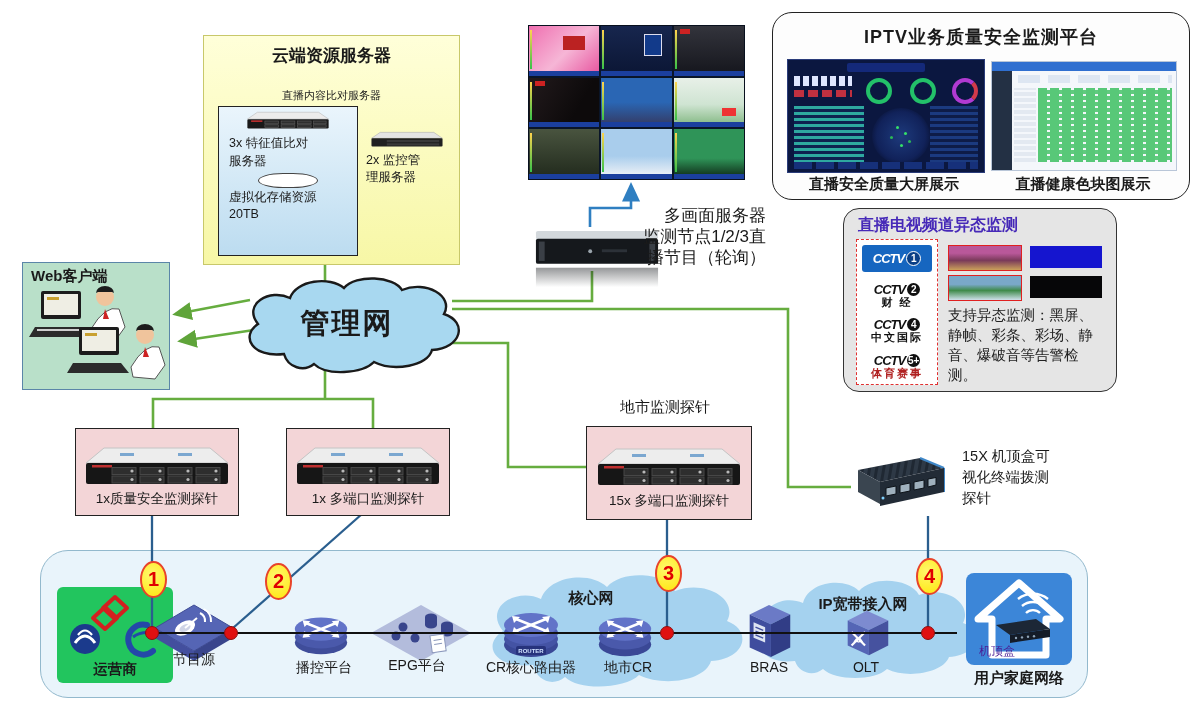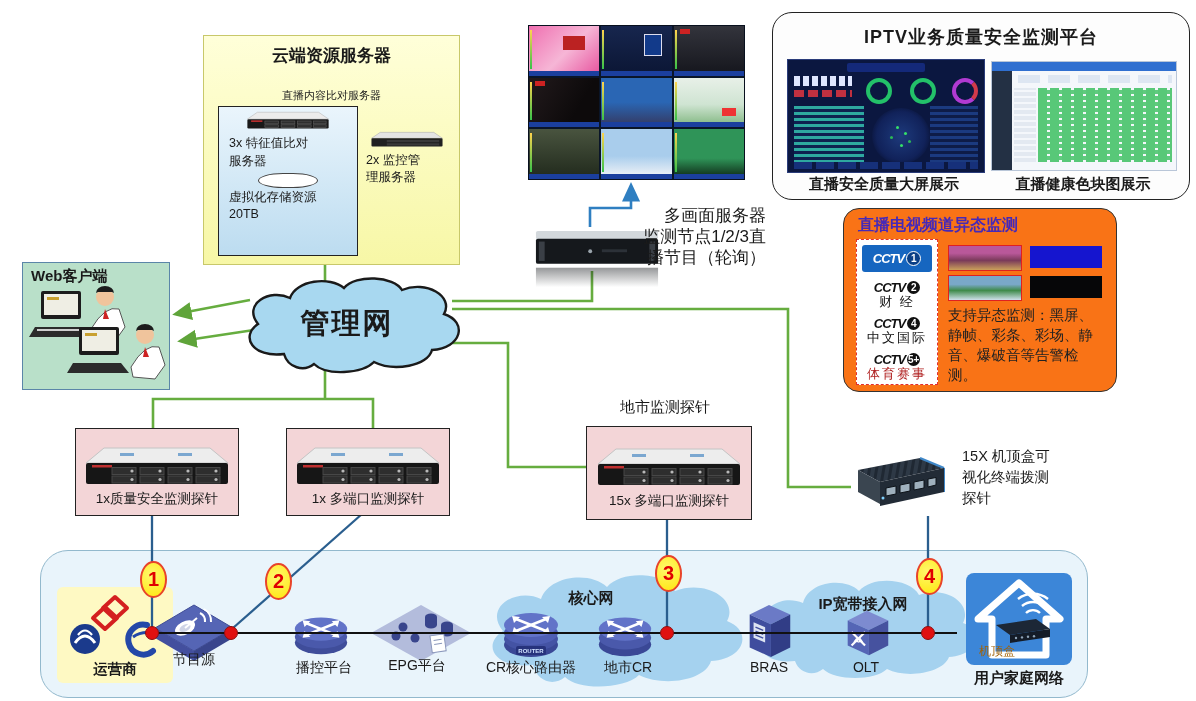--- a/index.html
+++ b/index.html
@@ -86,31 +86,31 @@
   .h-side{position:absolute;left:0;top:9px;bottom:0;width:20px;background:#233044;}
   .h-bar{position:absolute;left:26px;top:13px;right:4px;height:8px;
     background:repeating-linear-gradient(90deg,#dde6f2 0 22px,#f4f7fb 22px 30px);}
   .h-grid{position:absolute;left:46px;top:26px;right:4px;bottom:8px;
     background:repeating-linear-gradient(0deg,transparent 0 2px,rgba(88,200,120,.95) 2px 6px),
                repeating-linear-gradient(90deg,#58c878 0 9px,#f4f7fb 9px 12px);}
   .h-names{position:absolute;left:22px;top:26px;width:22px;bottom:8px;
     background:repeating-linear-gradient(0deg,#e3e9f1 0 4px,#f4f7fb 4px 6px);}
 
   
-  .anom{left:843px;top:208px;width:272px;height:182px;background:#f97316;border:1.4px solid #333;
+  .anom{left:843px;top:208px;width:272px;height:182px;background:#e5e5e5;border:1.4px solid #333;
     border-radius:16px;z-index:3;}
   .anom .t{position:absolute;left:14px;top:6px;font-size:16px;color:#4629b8;}
   .chanCol{position:absolute;left:12px;top:30px;width:80px;height:144px;border:1.6px dashed #e03030;background:#fff;
     display:flex;flex-direction:column;justify-content:space-around;align-items:center;}
   .badge{width:70px;text-align:center;line-height:1;}
   .badge .row{display:flex;align-items:center;justify-content:center;gap:2px;}
   .badge .cc{font-style:italic;font-weight:800;font-size:13px;letter-spacing:-1px;}
   .badge .num{display:inline-block;min-width:13px;height:13px;border-radius:8px;font-size:10px;font-weight:800;
     line-height:13px;}
-  .badge .sub{font-size:13px;font-weight:400;margin-top:1px;letter-spacing:2px;}
+  .badge .sub{font-size:11px;font-weight:700;margin-top:1px;letter-spacing:2px;}
   .b1{background:#1666c0;border-radius:3px;padding:6px 0;color:#fff;}
   .b1 .num{background:#0a3f86;color:#fff;border:1px solid #fff;}
   .bW{color:#111;}
   .bW .num{background:#111;color:#fff;}
   .shots{position:absolute;left:104px;top:36px;width:156px;height:56px;}
   .sshot{position:absolute;width:72px;height:24px;border:1.6px solid #e02020;}
   .s1{left:0;top:0;background:linear-gradient(180deg,#b9589a 30%,#7a3a5a 60%,#caa05a);}
   .s2{left:0;top:30px;background:linear-gradient(180deg,#7aa8c8 35%,#3f8a4a 60%,#cfe0ea);}
   .srect{position:absolute;width:72px;height:22px;}
   .sblue{right:2px;top:1px;background:#1515cf;}
@@ -124,28 +124,28 @@
   .pb1{left:75px;top:428px;width:162px;height:86px;}
   .pb2{left:286px;top:428px;width:162px;height:86px;}
   .pb3{left:586px;top:426px;width:164px;height:92px;align-items:center;}
   .stbdev{left:850px;top:450px;width:100px;height:66px;z-index:3;}
   .stbtext{left:962px;top:446px;width:130px;font-size:14.5px;line-height:21px;z-index:3;text-align:left;}
 
   
   .net{left:40px;top:550px;width:1046px;height:146px;background:#e9f4fb;border:1.2px solid #93b9cd;
     border-radius:28px;z-index:1;}
   .bcloud{position:absolute;z-index:0;}
-  .opbox{position:absolute;left:16px;top:36px;width:116px;height:96px;background:#fef9c3;border-radius:6px;z-index:2;}
+  .opbox{position:absolute;left:16px;top:36px;width:116px;height:96px;background:#22c55e;border-radius:6px;z-index:2;}
   .opbox .lbl{position:absolute;left:0;right:0;bottom:4px;font-size:14.5px;}
   .netlabel{position:absolute;font-size:15px;z-index:2;}
   .node{position:absolute;z-index:3;}
   .nlabel{position:absolute;font-size:14px;z-index:3;text-align:center;}
   .home{position:absolute;left:916px;top:20px;width:124px;height:126px;z-index:3;}
   .homesq{position:absolute;left:9px;top:2px;width:106px;height:92px;background:#3c86d8;border-radius:8px;}
-  .home .stbl{position:absolute;left:22px;top:72px;font-size:12px;color:#a16207;z-index:4;}
+  .home .stbl{position:absolute;left:22px;top:72px;font-size:12px;color:#4c1d95;z-index:4;}
   .home .hl{position:absolute;left:-10px;right:-10px;top:98px;font-size:15px;}
 
   
   .marker{width:23px;height:33px;background:radial-gradient(circle at 40% 35%,#fff96b,#ffe60e);
     border:2px solid #e8442a;border-radius:50%;color:#e00000;font-weight:800;font-size:20px;
     display:flex;align-items:center;justify-content:center;z-index:5;}
   .m1{left:140px;top:561px;}
   .m2{left:265px;top:563px;}
   .m3{left:655px;top:555px;}
   .m4{left:916px;top:558px;}

